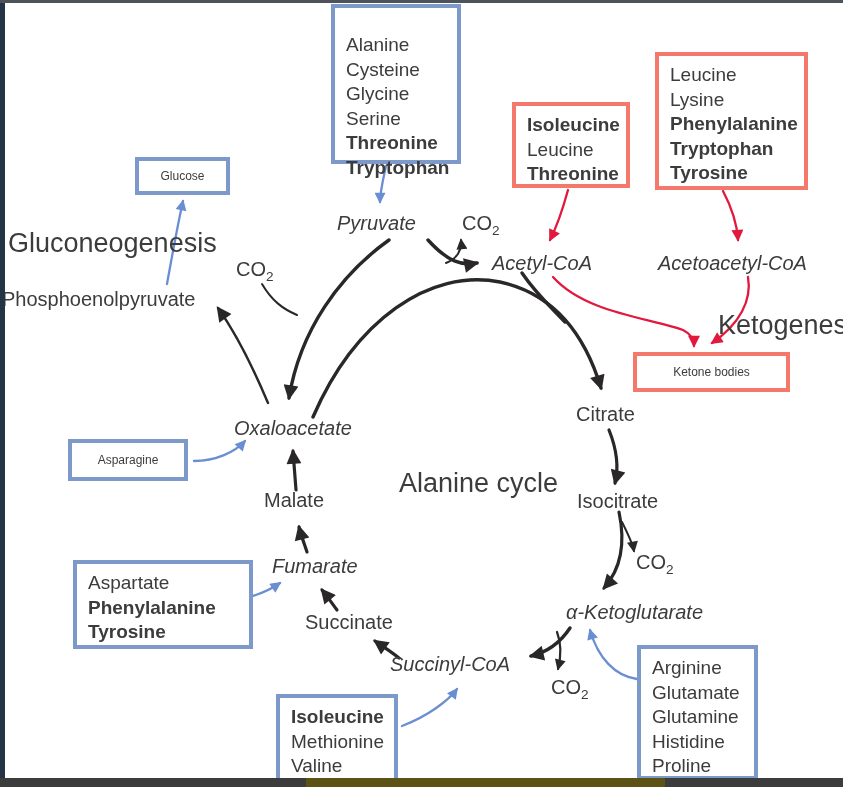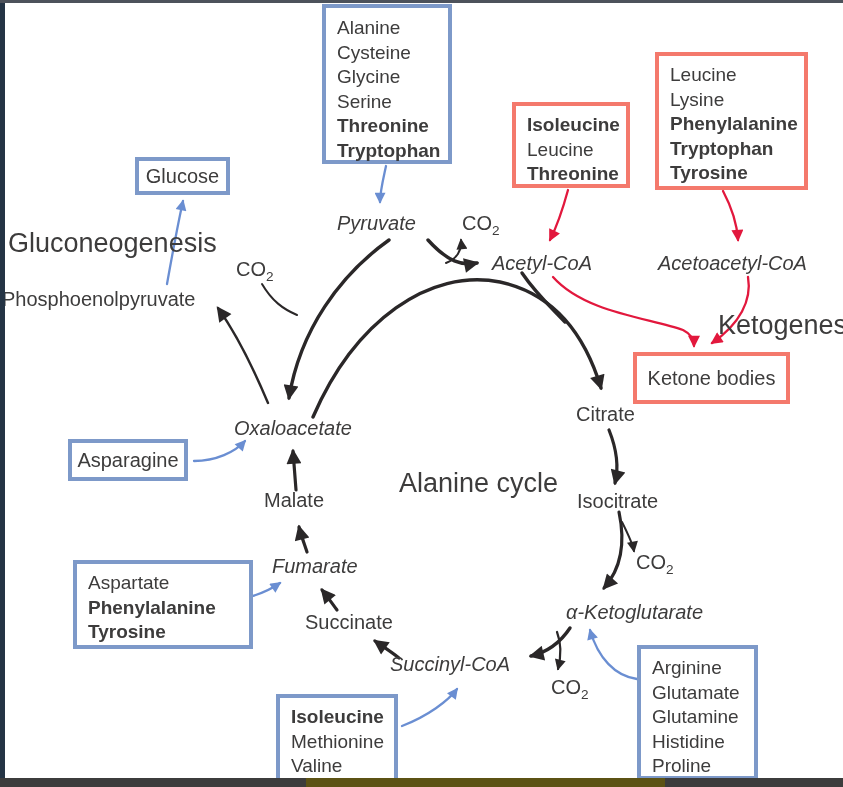--- a/index.html
+++ b/index.html
@@ -18,21 +18,21 @@
   svg.arrows { position:absolute; left:0; top:0; z-index:1; }
 
   .lbl { position:absolute; white-space:nowrap; font-size:20px; z-index:2; color:#3d3c3c; }
   .ital { font-style:italic; }
   .big  { font-size:27px; }
   .co2 sub { font-size:0.68em; }
 
   .nbox { position:absolute; z-index:2; background:#fff; font-size:19px; line-height:24.5px; }
   .bbox { border:4px solid #7d99c9; }
   .rbox { border:4px solid #f4796c; }
-  .cent { display:flex; align-items:center; justify-content:center; font-size:20px; }
+  .cent { display:flex; align-items:center; justify-content:center; font-size:12px; }
   .pad  { padding:7px 6px 0 11px; }
   .bold { font-weight:bold; }
   .line { display:block; }
 </style>
 </head>
 <body>
 
 <div class="frame">
 
   <svg class="arrows" width="843" height="787" viewBox="0 0 843 787">
@@ -102,24 +102,24 @@
   <div class="lbl ital" style="left:272px; top:555px;">Fumarate</div>
   <div class="lbl" style="left:305px; top:611px;">Succinate</div>
   <div class="lbl ital" style="left:390px; top:653px;">Succinyl-CoA</div>
 
   <div class="lbl co2" style="left:462px; top:212px;"><span>CO</span><sub>2</sub></div>
   <div class="lbl co2" style="left:236px; top:258px;"><span>CO</span><sub>2</sub></div>
   <div class="lbl co2" style="left:636px; top:551px;"><span>CO</span><sub>2</sub></div>
   <div class="lbl co2" style="left:551px; top:676px;"><span>CO</span><sub>2</sub></div>
 
   <div class="nbox bbox cent" style="left:135px; top:157px; width:95px; height:38px;">Glucose</div>
-  <div class="nbox rbox cent" style="left:633px; top:352px; width:157px; height:52px;">Ketone bodies</div>
+  <div class="nbox rbox cent" style="left:633px; top:352px; width:157px; height:40px;">Ketone bodies</div>
   <div class="nbox bbox cent" style="left:68px; top:439px; width:120px; height:42px;">Asparagine</div>
 
-  <div class="nbox bbox pad" style="left:322px; top:4px; width:130px; height:160px; padding-top:8px;">
+  <div class="nbox bbox pad" style="left:331px; top:4px; width:130px; height:160px; padding-top:25px;">
     <span class="line">Alanine</span>
     <span class="line">Cysteine</span>
     <span class="line">Glycine</span>
     <span class="line">Serine</span>
     <span class="line bold">Threonine</span>
     <span class="line bold">Tryptophan</span>
   </div>
 
   <div class="nbox rbox pad" style="left:512px; top:102px; width:118px; height:86px;">
     <span class="line bold">Isoleucine</span>

